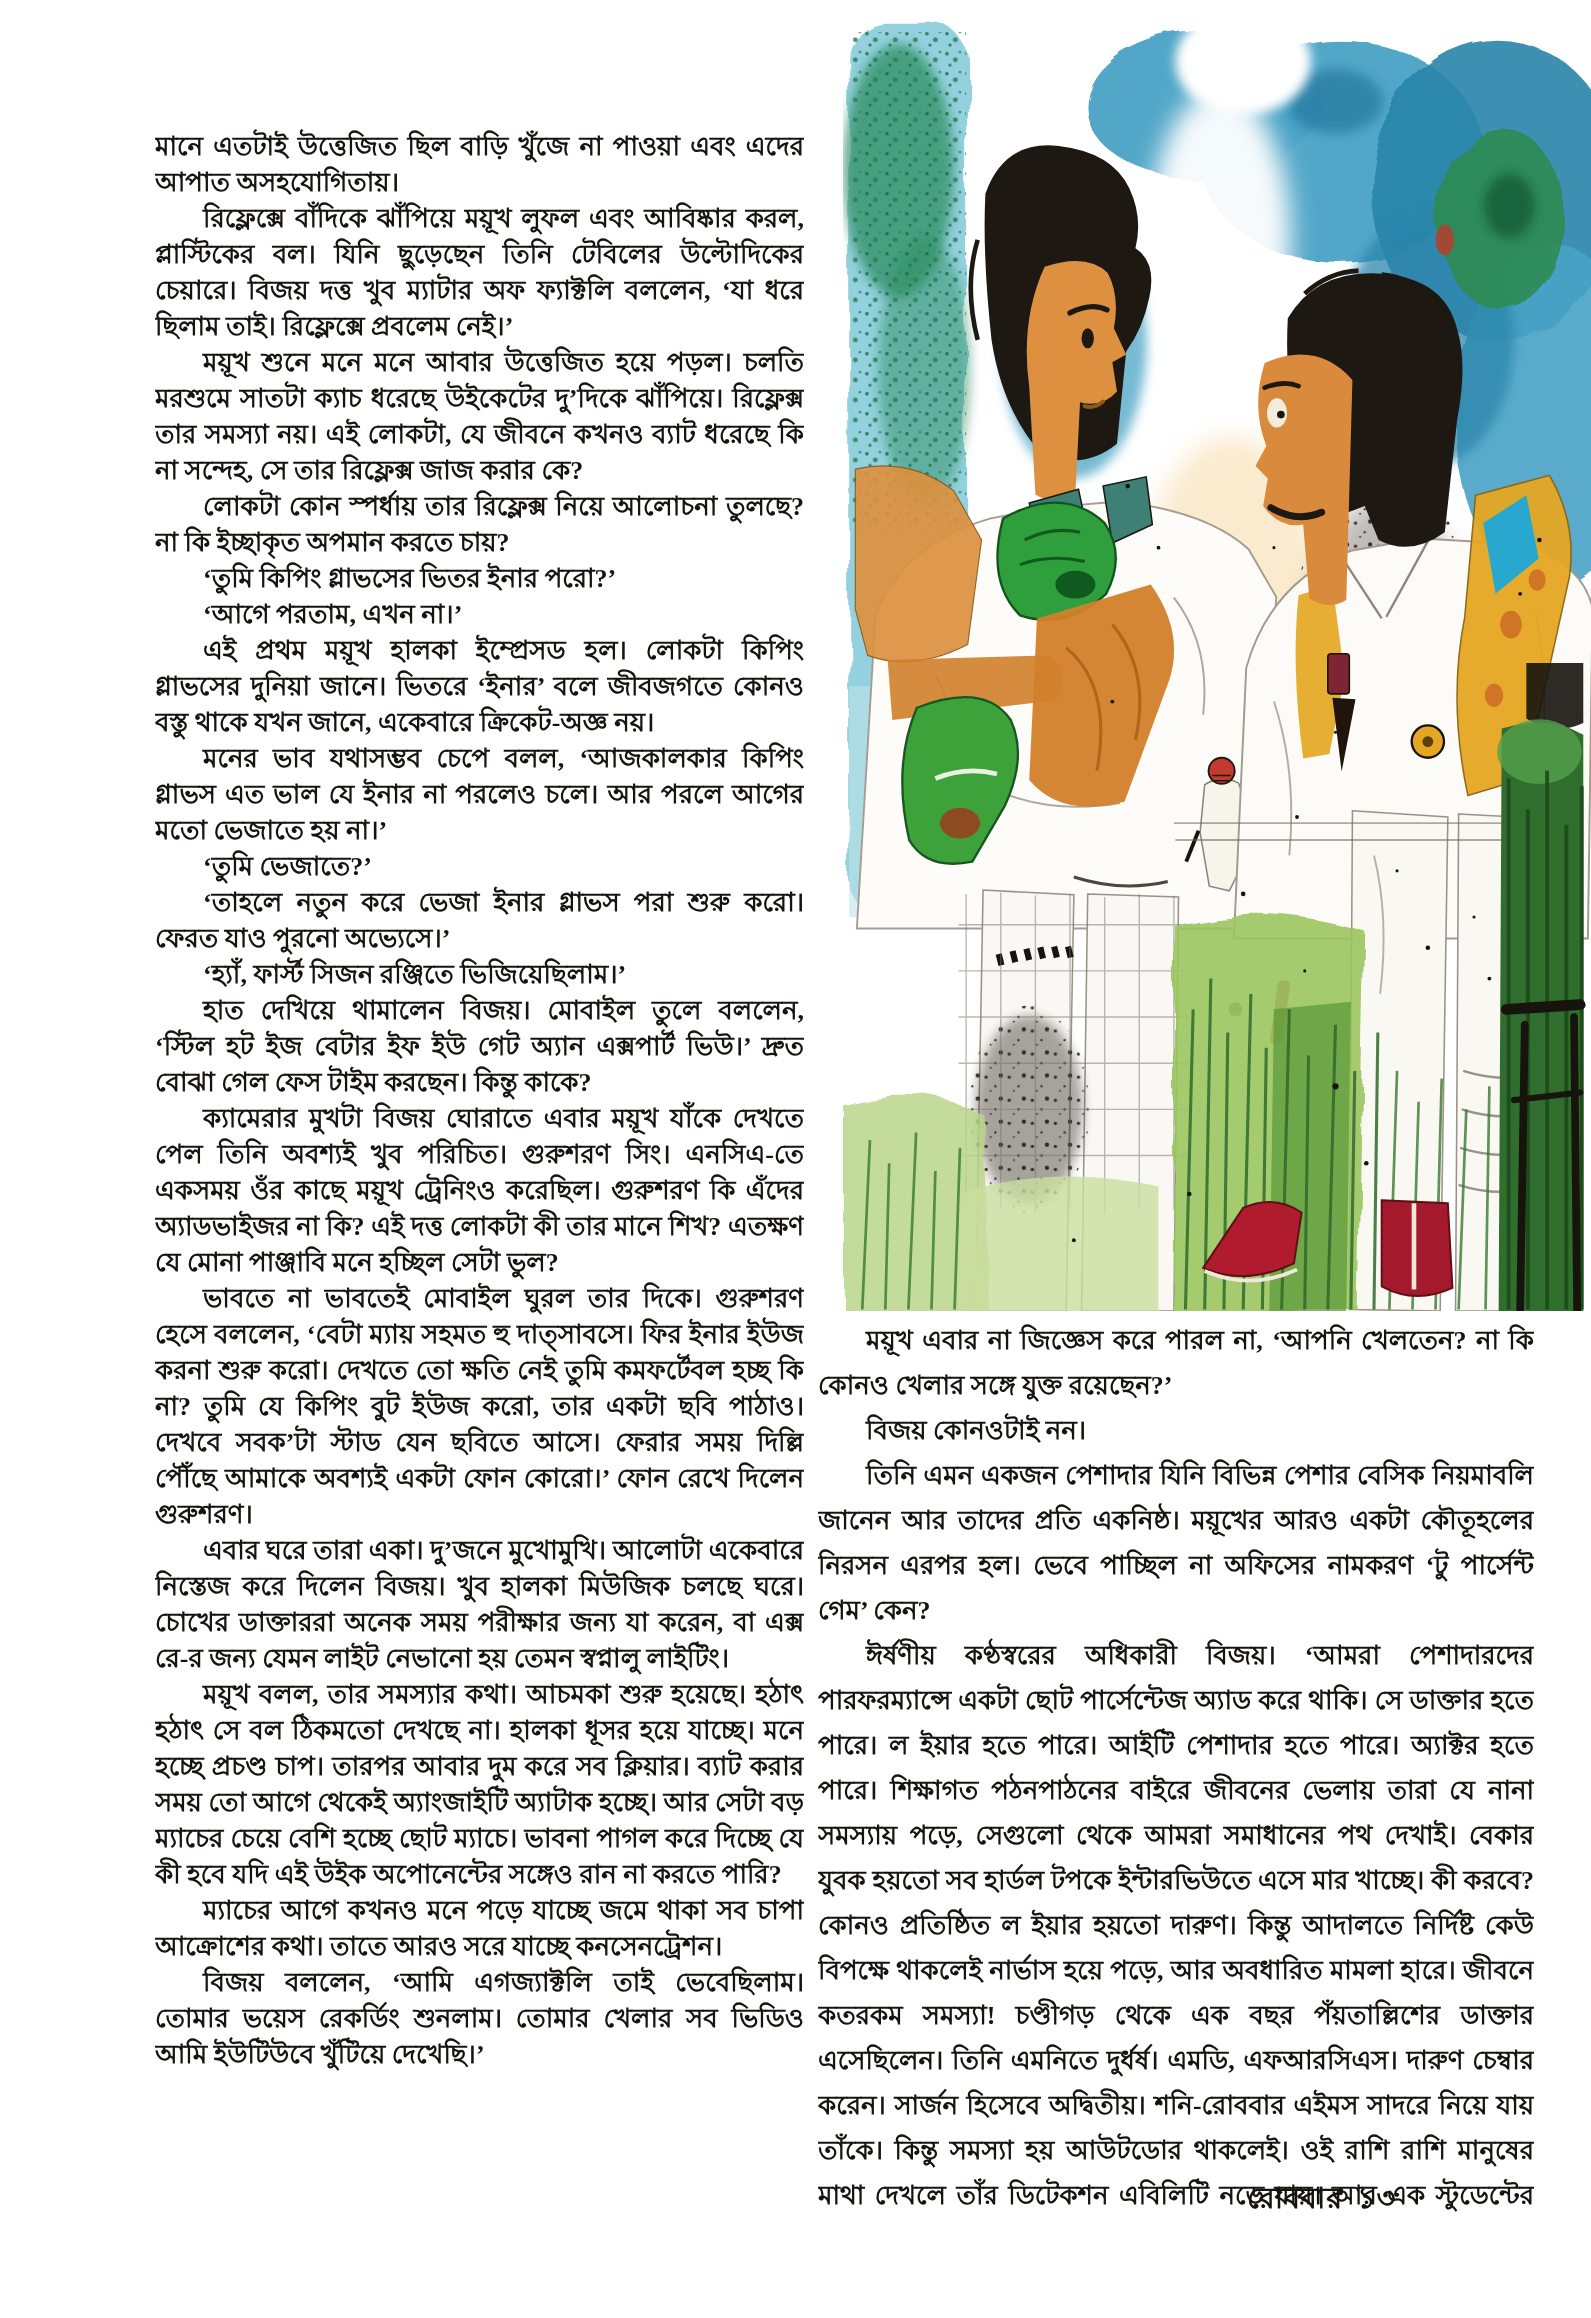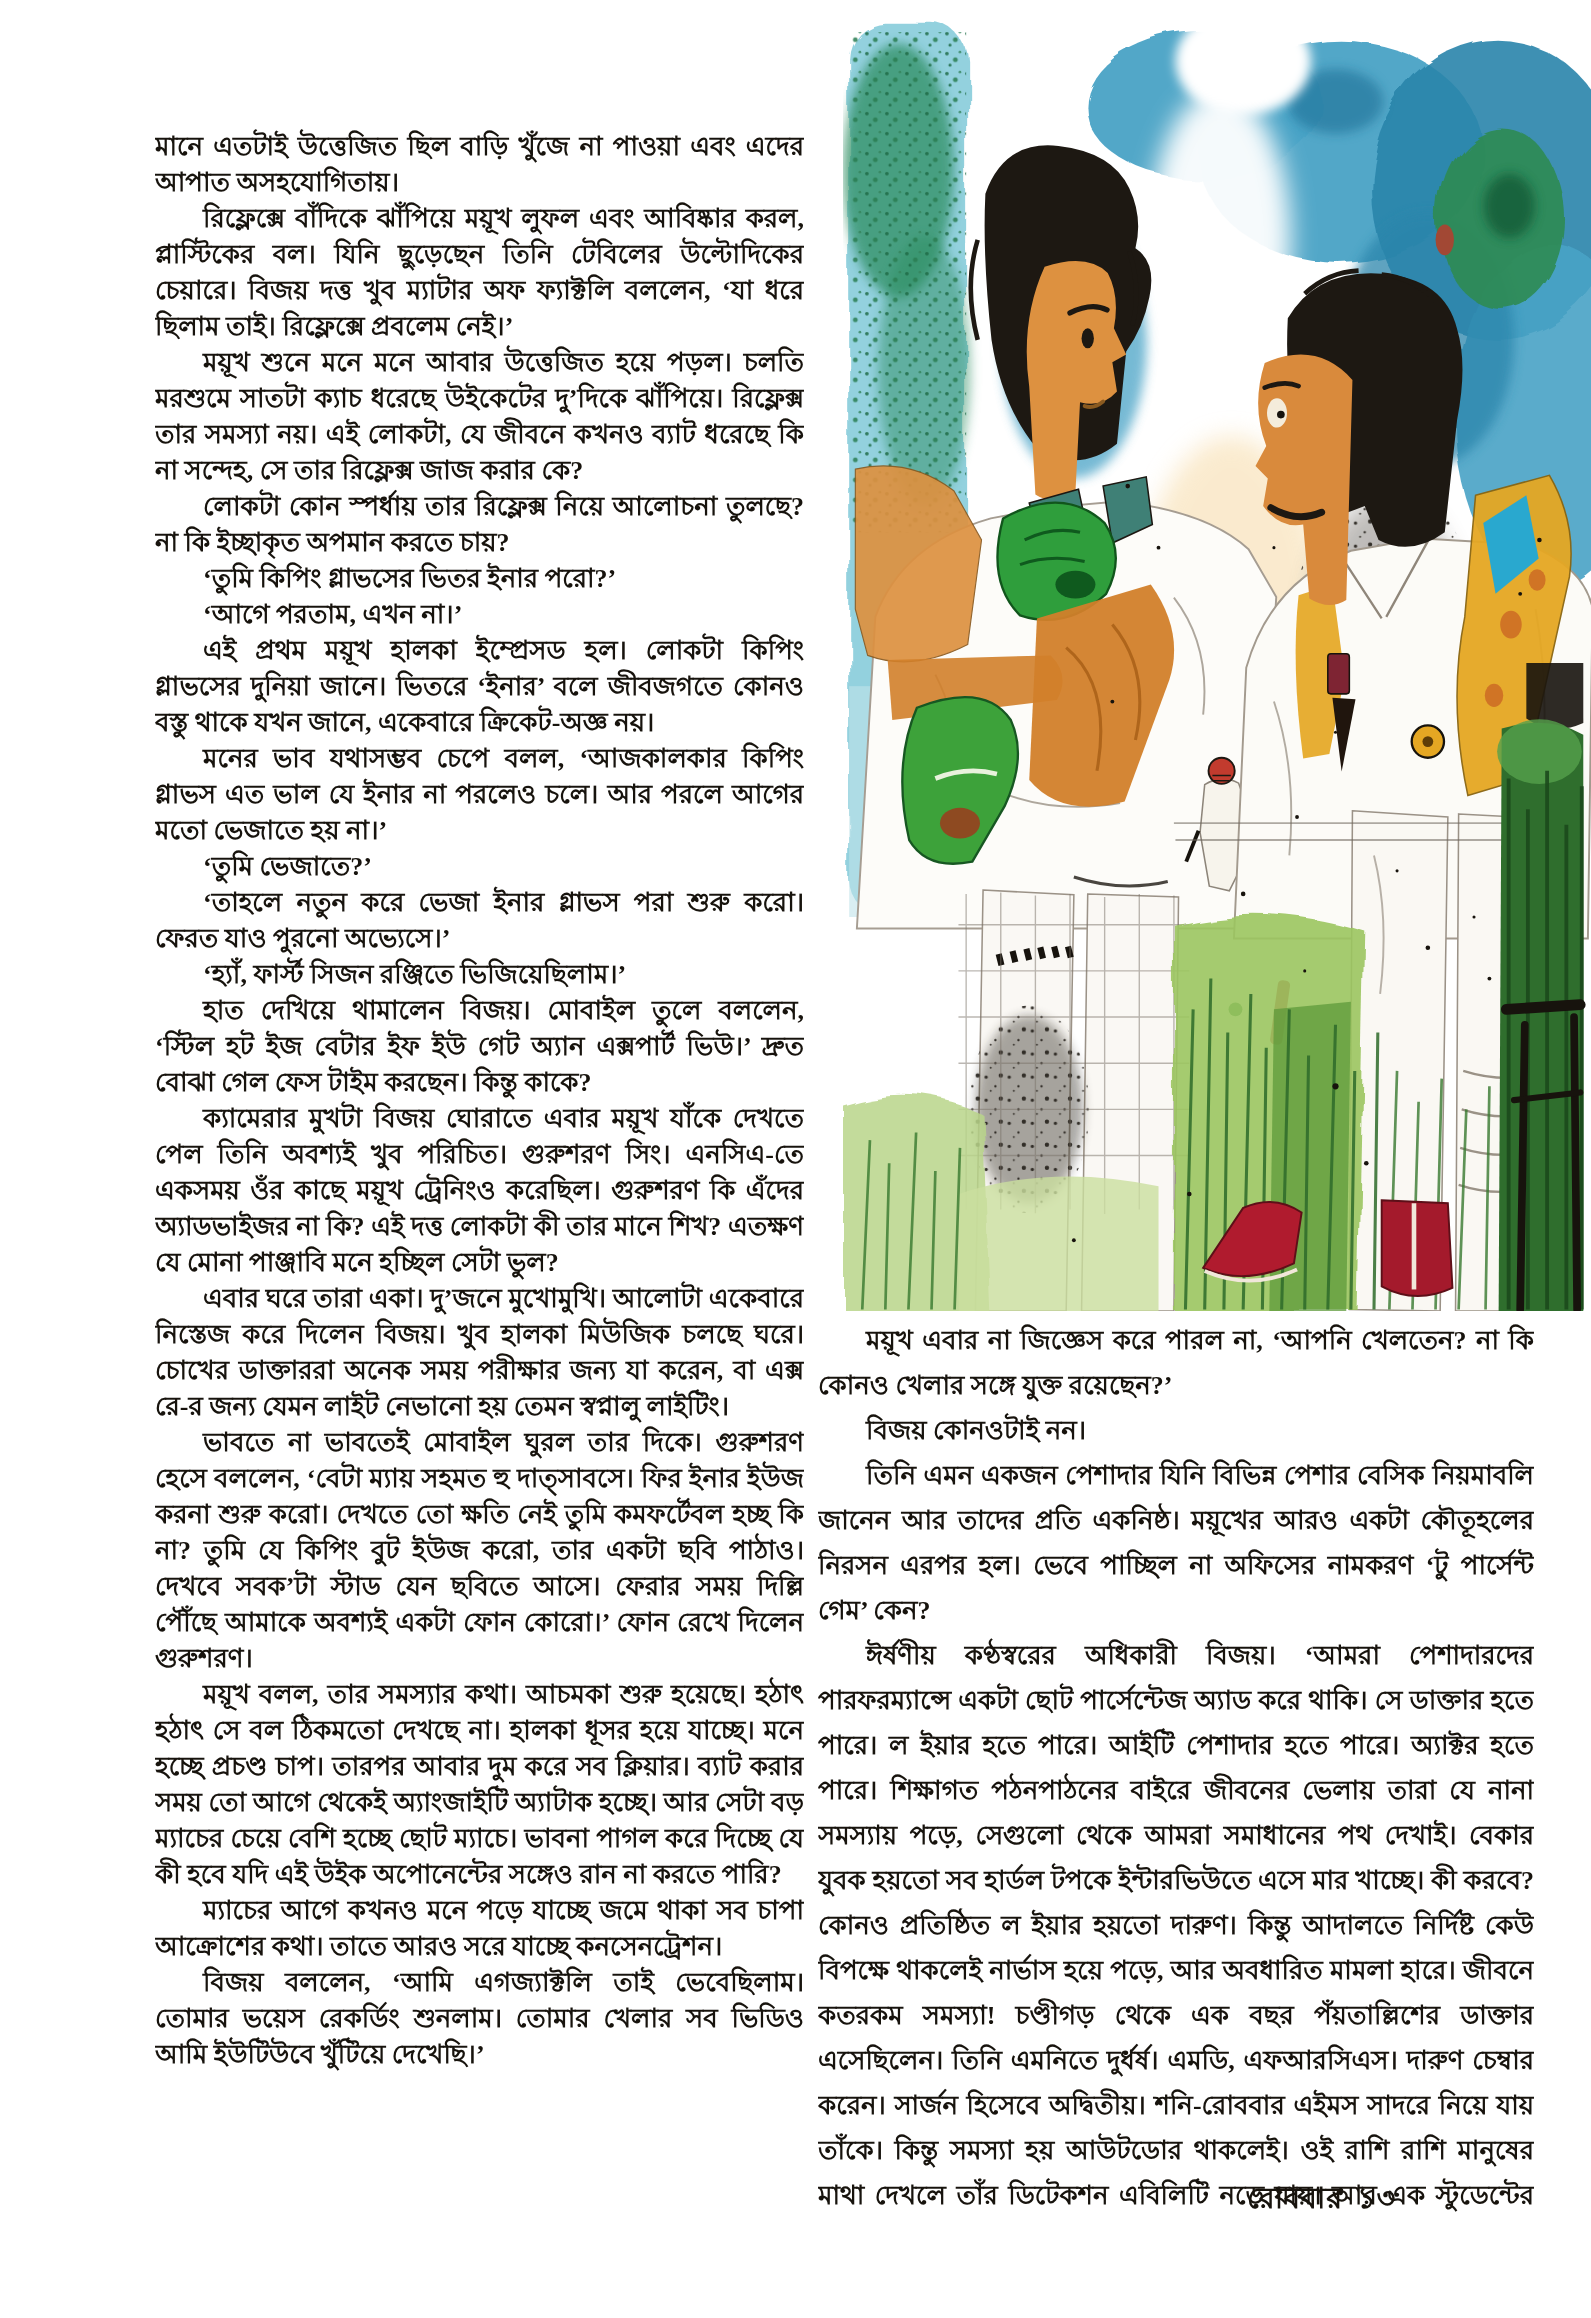--- a/index.html
+++ b/index.html
@@ -44,22 +44,22 @@
       <p class="para indent">লোকটা কোন স্পর্ধায় তার রিফ্লেক্স নিয়ে আলোচনা তুলছে? না কি ইচ্ছাকৃত অপমান করতে চায়?</p>
       <p class="para indent">‘তুমি কিপিং গ্লাভসের ভিতর ইনার পরো?’</p>
       <p class="para indent">‘আগে পরতাম, এখন না।’</p>
       <p class="para indent">এই প্রথম ময়ূখ হালকা ইম্প্রেসড হল। লোকটা কিপিং গ্লাভসের দুনিয়া জানে। ভিতরে ‘ইনার’ বলে জীবজগতে কোনও বস্তু থাকে যখন জানে, একেবারে ক্রিকেট-অজ্ঞ নয়।</p>
       <p class="para indent">মনের ভাব যথাসম্ভব চেপে বলল, ‘আজকালকার কিপিং গ্লাভস এত ভাল যে ইনার না পরলেও চলে। আর পরলে আগের মতো ভেজাতে হয় না।’</p>
       <p class="para indent">‘তুমি ভেজাতে?’</p>
       <p class="para indent">‘তাহলে নতুন করে ভেজা ইনার গ্লাভস পরা শুরু করো। ফেরত যাও পুরনো অভ্যেসে।’</p>
       <p class="para indent">‘হ্যাঁ, ফার্স্ট সিজন রঞ্জিতে ভিজিয়েছিলাম।’</p>
       <p class="para indent">হাত দেখিয়ে থামালেন বিজয়। মোবাইল তুলে বললেন, ‘স্টিল হট ইজ বেটার ইফ ইউ গেট অ্যান এক্সপার্ট ভিউ।’ দ্রুত বোঝা গেল ফেস টাইম করছেন। কিন্তু কাকে?</p>
       <p class="para indent">ক্যামেরার মুখটা বিজয় ঘোরাতে এবার ময়ূখ যাঁকে দেখতে পেল তিনি অবশ্যই খুব পরিচিত। গুরুশরণ সিং। এনসিএ-তে একসময় ওঁর কাছে ময়ূখ ট্রেনিংও করেছিল। গুরুশরণ কি এঁদের অ্যাডভাইজর না কি? এই দত্ত লোকটা কী তার মানে শিখ? এতক্ষণ যে মোনা পাঞ্জাবি মনে হচ্ছিল সেটা ভুল?</p>
+      <p class="para indent">ভাবতে না ভাবতেই মোবাইল ঘুরল তার দিকে। গুরুশরণ হেসে বললেন, ‘বেটা ম্যায় সহমত হু দাত্‌সাবসে। ফির ইনার ইউজ করনা শুরু করো। দেখতে তো ক্ষতি নেই তুমি কমফর্টেবল হচ্ছ কি না? তুমি যে কিপিং বুট ইউজ করো, তার একটা ছবি পাঠাও। দেখবে সবক’টা স্টাড যেন ছবিতে আসে। ফেরার সময় দিল্লি পৌঁছে আমাকে অবশ্যই একটা ফোন কোরো।’ ফোন রেখে দিলেন গুরুশরণ।</p>
       <p class="para indent">এবার ঘরে তারা একা। দু’জনে মুখোমুখি। আলোটা একেবারে নিস্তেজ করে দিলেন বিজয়। খুব হালকা মিউজিক চলছে ঘরে। চোখের ডাক্তাররা অনেক সময় পরীক্ষার জন্য যা করেন, বা এক্স রে-র জন্য যেমন লাইট নেভানো হয় তেমন স্বপ্নালু লাইটিং।</p>
-      <p class="para indent">ভাবতে না ভাবতেই মোবাইল ঘুরল তার দিকে। গুরুশরণ হেসে বললেন, ‘বেটা ম্যায় সহমত হু দাত্‌সাবসে। ফির ইনার ইউজ করনা শুরু করো। দেখতে তো ক্ষতি নেই তুমি কমফর্টেবল হচ্ছ কি না? তুমি যে কিপিং বুট ইউজ করো, তার একটা ছবি পাঠাও। দেখবে সবক’টা স্টাড যেন ছবিতে আসে। ফেরার সময় দিল্লি পৌঁছে আমাকে অবশ্যই একটা ফোন কোরো।’ ফোন রেখে দিলেন গুরুশরণ।</p>
       <p class="para indent">ময়ূখ বলল, তার সমস্যার কথা। আচমকা শুরু হয়েছে। হঠাৎ হঠাৎ সে বল ঠিকমতো দেখছে না। হালকা ধূসর হয়ে যাচ্ছে। মনে হচ্ছে প্রচণ্ড চাপ। তারপর আবার দুম করে সব ক্লিয়ার। ব্যাট করার সময় তো আগে থেকেই অ্যাংজাইটি অ্যাটাক হচ্ছে। আর সেটা বড় ম্যাচের চেয়ে বেশি হচ্ছে ছোট ম্যাচে। ভাবনা পাগল করে দিচ্ছে যে কী হবে যদি এই উইক অপোনেন্টের সঙ্গেও রান না করতে পারি?</p>
       <p class="para indent">ম্যাচের আগে কখনও মনে পড়ে যাচ্ছে জমে থাকা সব চাপা আক্রোশের কথা। তাতে আরও সরে যাচ্ছে কনসেনট্রেশন।</p>
       <p class="para indent">বিজয় বললেন, ‘আমি এগজ্যাক্টলি তাই ভেবেছিলাম। তোমার ভয়েস রেকর্ডিং শুনলাম। তোমার খেলার সব ভিডিও আমি ইউটিউবে খুঁটিয়ে দেখেছি।’</p>
     </div>
 
   <div class="illustration">
     <svg viewBox="0 0 972 1692" role="img" xmlns="http://www.w3.org/2000/svg" aria-label="Watercolor sketch of two cricketers in whites facing each other on a grassy ground; the younger one holds green wicketkeeping gloves, the older mustached man has yellow pads; blue-green sky washes, ink splatters and red shoes">
       <defs>
         <filter id="soft" x="-40%" y="-40%" width="180%" height="180%">
             <feGaussianBlur stdDeviation="7"></feGaussianBlur>

